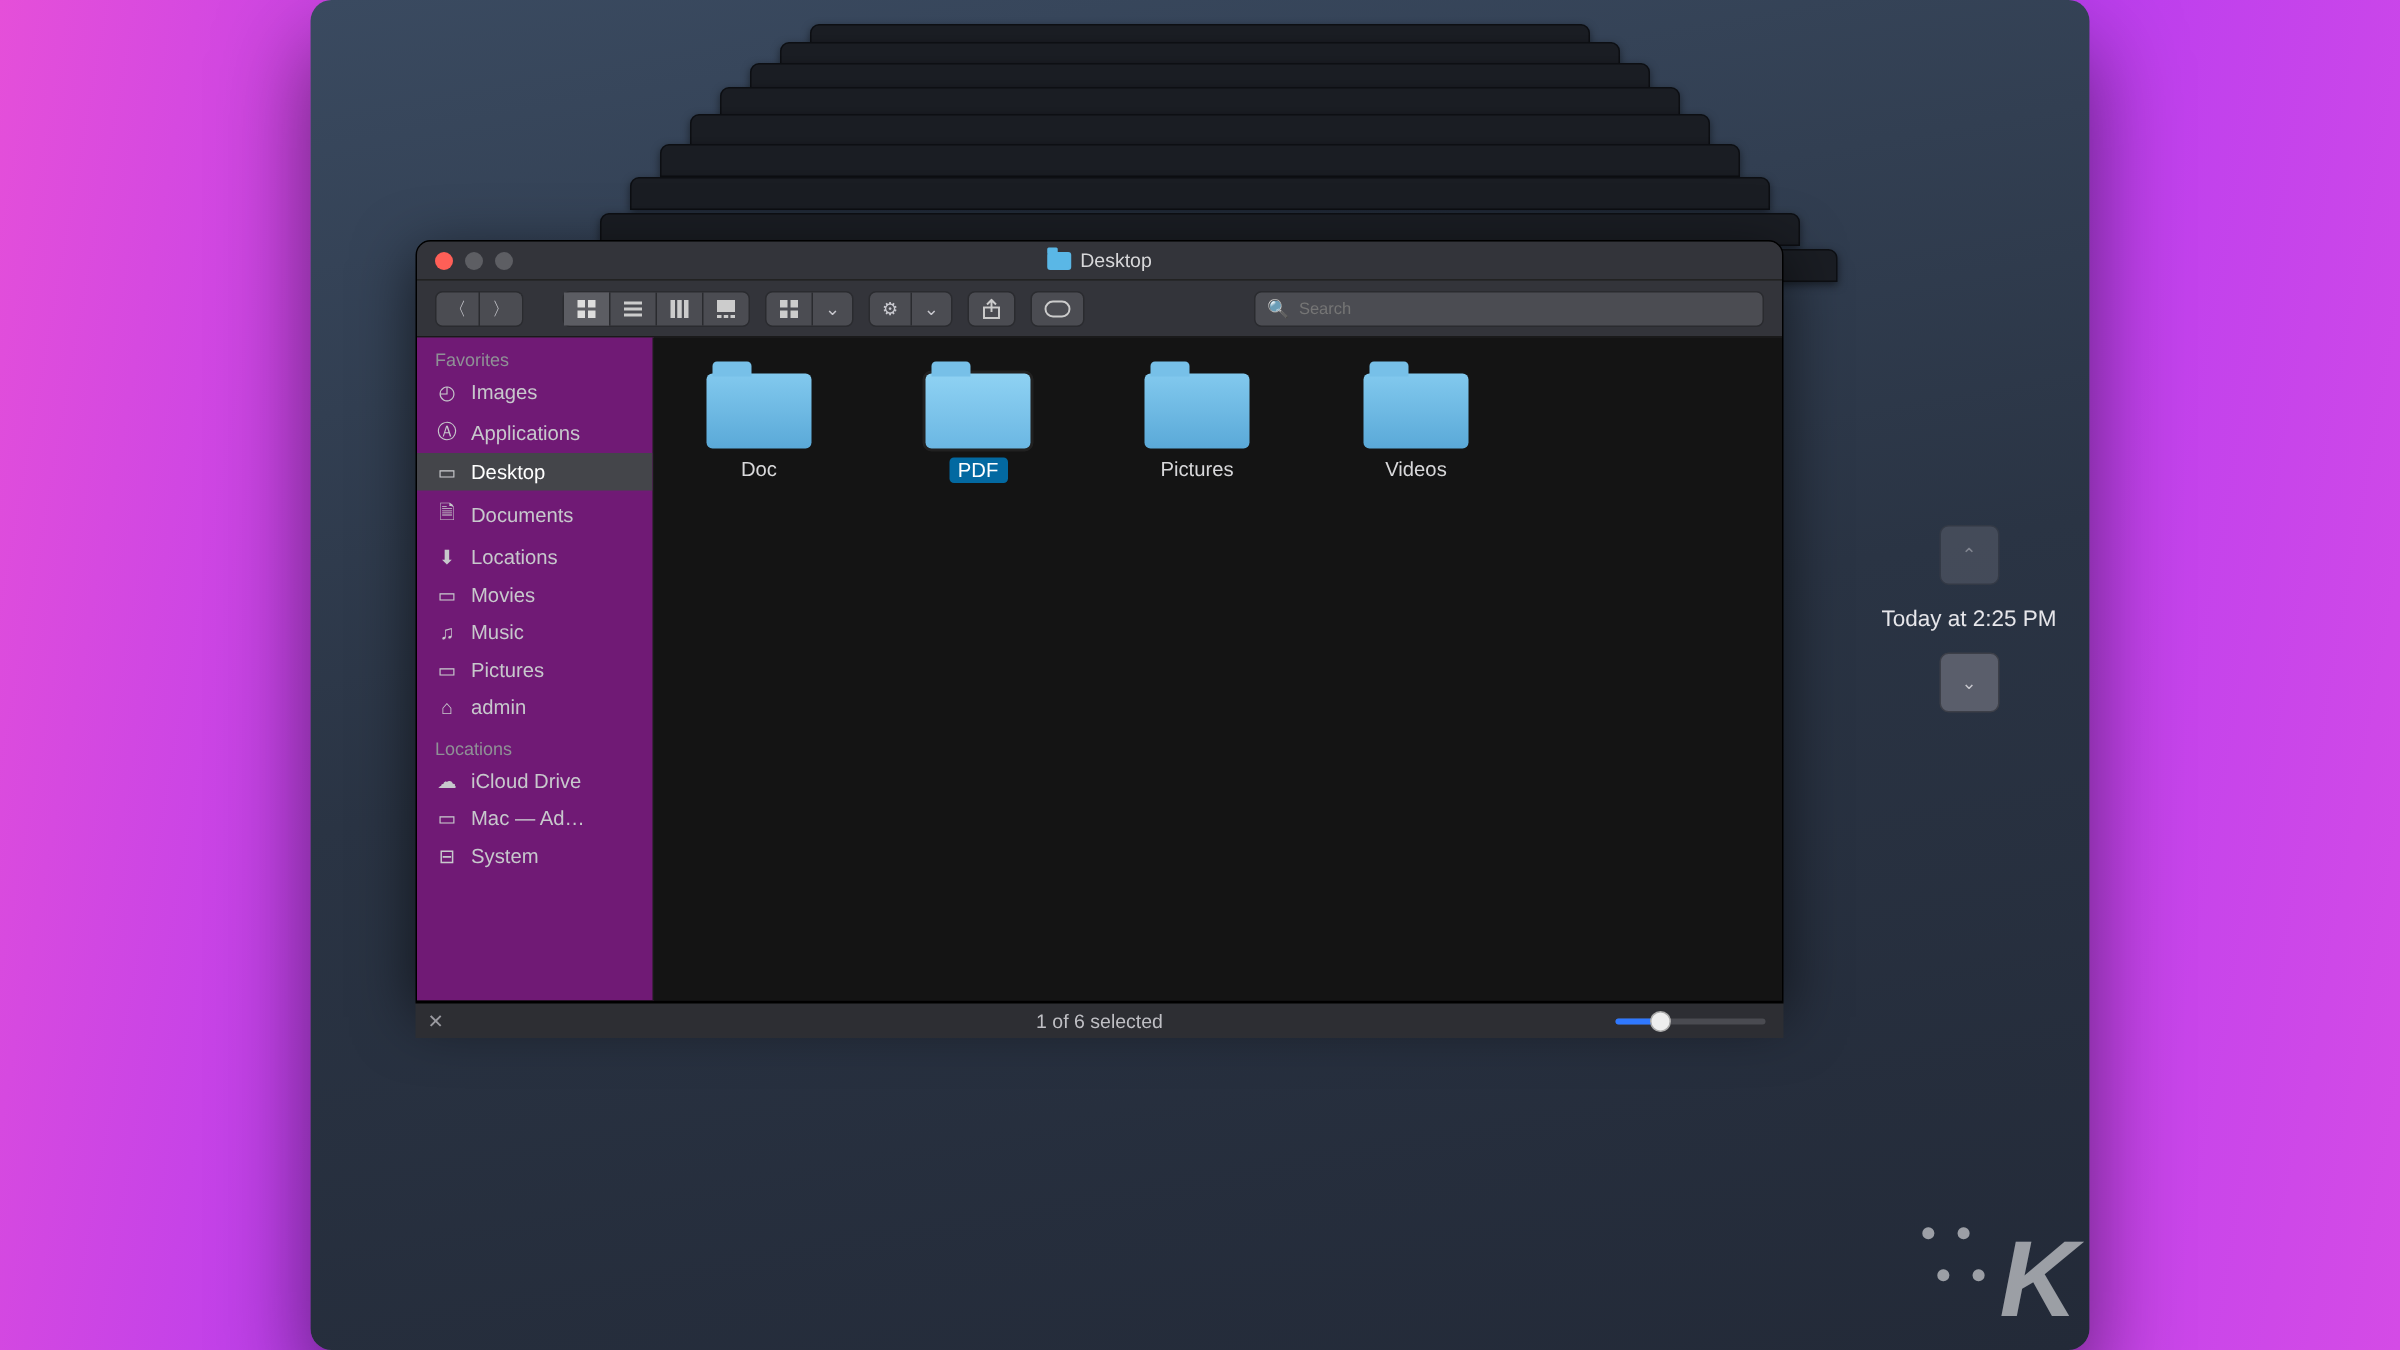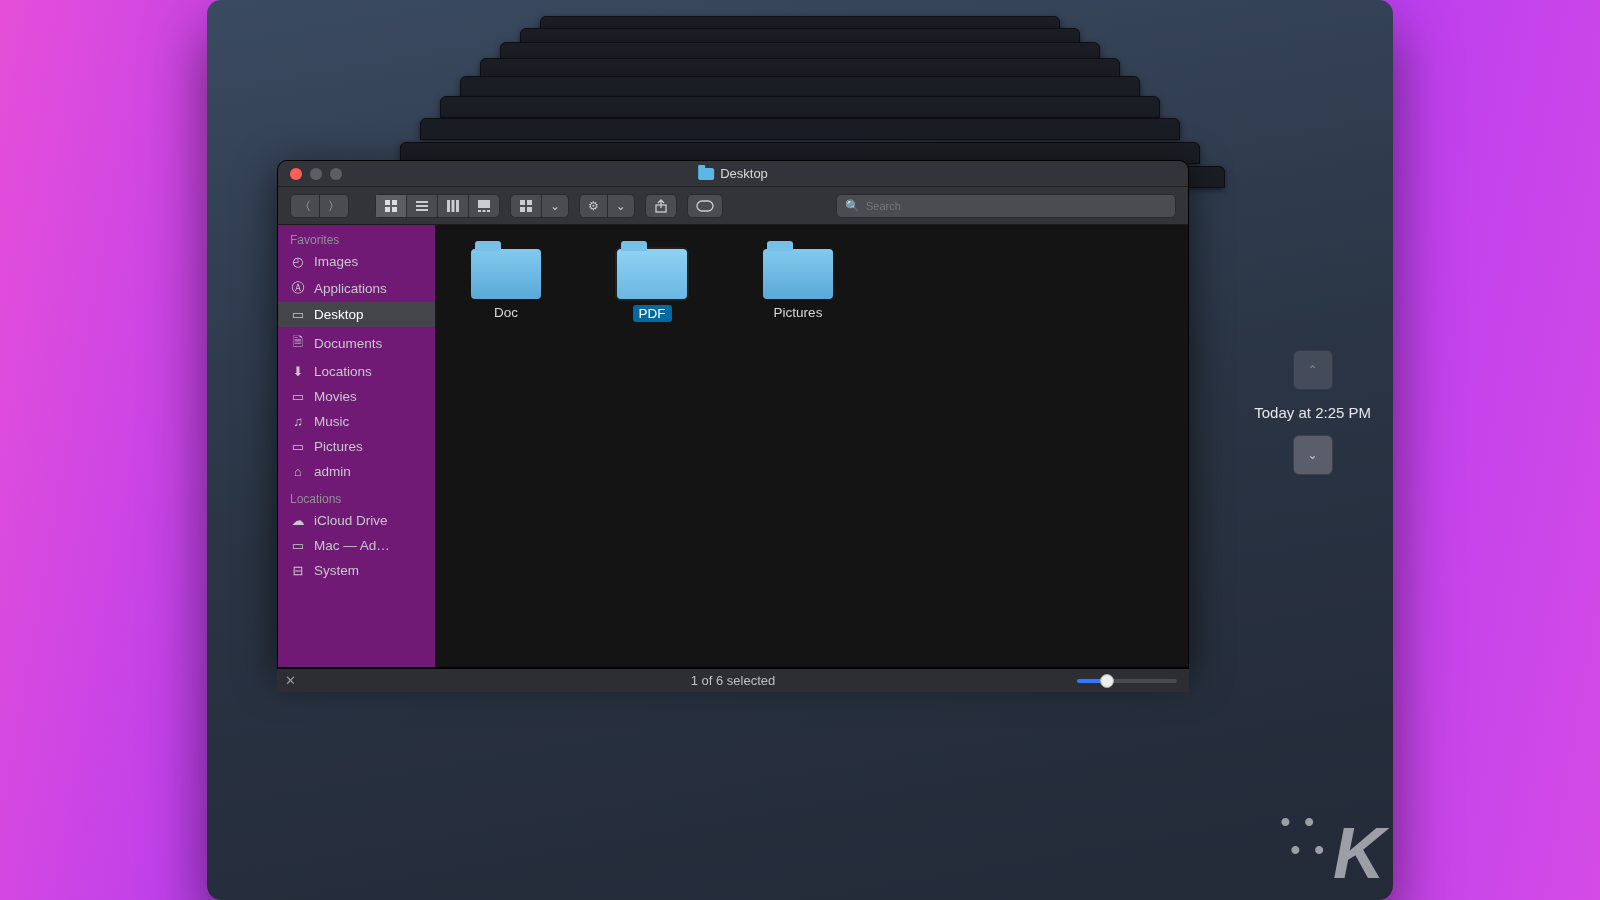--- a/index.html
+++ b/index.html
@@ -314,20 +314,24 @@
           <span class="fname">Doc</span>
         </div>
         <div class="item sel">
           <div class="folder"></div>
           <span class="fname">PDF</span>
         </div>
         <div class="item">
           <div class="folder"></div>
           <span class="fname">Pictures</span>
         </div>
+        <div class="item">
+          <div class="folder"></div>
+          <span class="fname">Videos</span>
+        </div>
       </div>
     </div>
   </div>
 
   <div class="statusbar">
     <span class="close">✕</span>
     <span>1 of 6 selected</span>
     <div class="slider">
       <div class="fill"></div>
         <div class="knob"></div>

